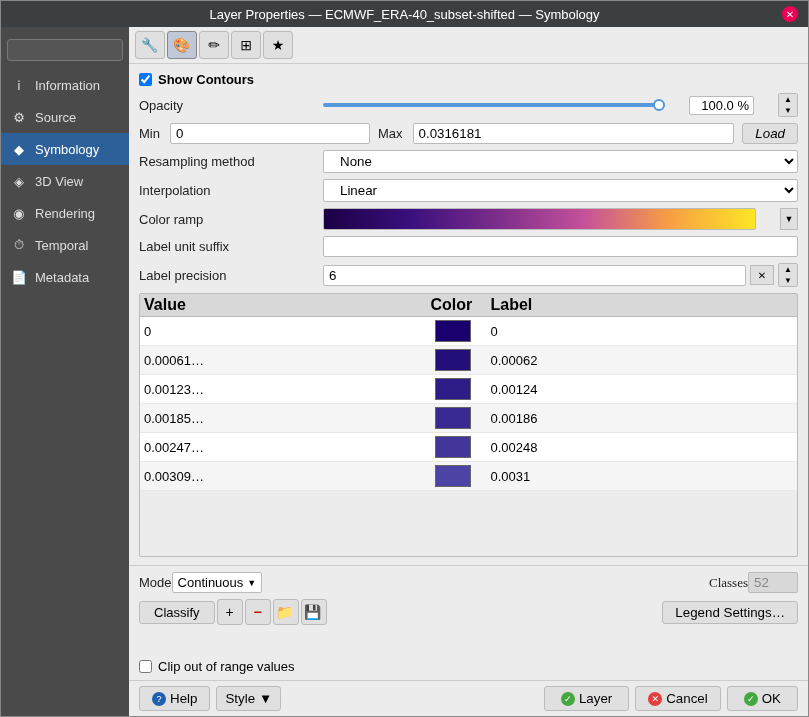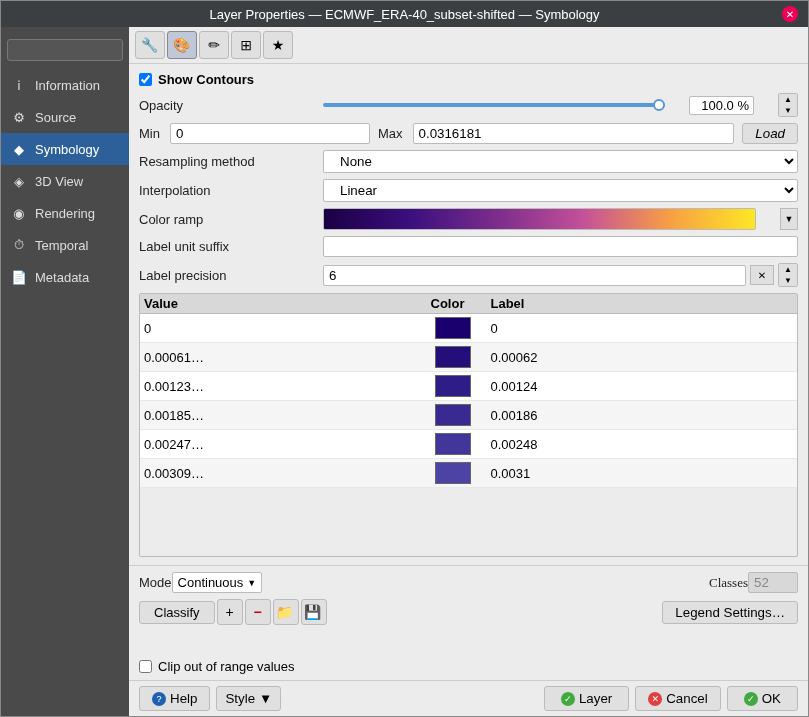--- a/index.html
+++ b/index.html
@@ -261,21 +261,21 @@
       display: flex;
       flex-direction: column;
     }
     .table-header {
       display: grid;
       grid-template-columns: 1fr 60px 1fr 16px;
       background: #d8d8d8;
       border-bottom: 1px solid #bbb;
       padding: 2px 4px;
       font-weight: bold;
-      font-size: 13px;
+      font-size: 16px;
     }
     .table-body {
       overflow-y: auto;
       flex: 1;
     }
     .table-row {
       display: grid;
       grid-template-columns: 1fr 60px 1fr 16px;
       padding: 3px 4px;
       align-items: center;

